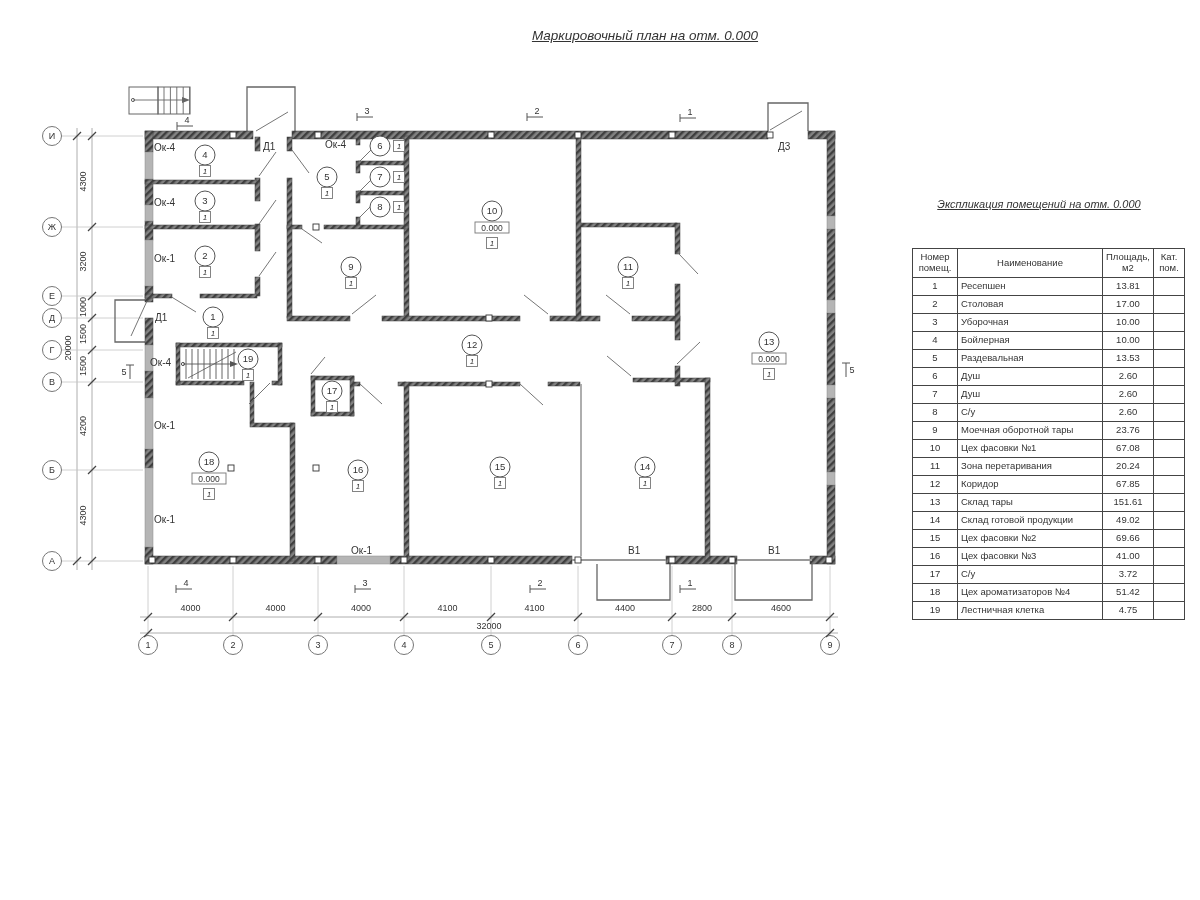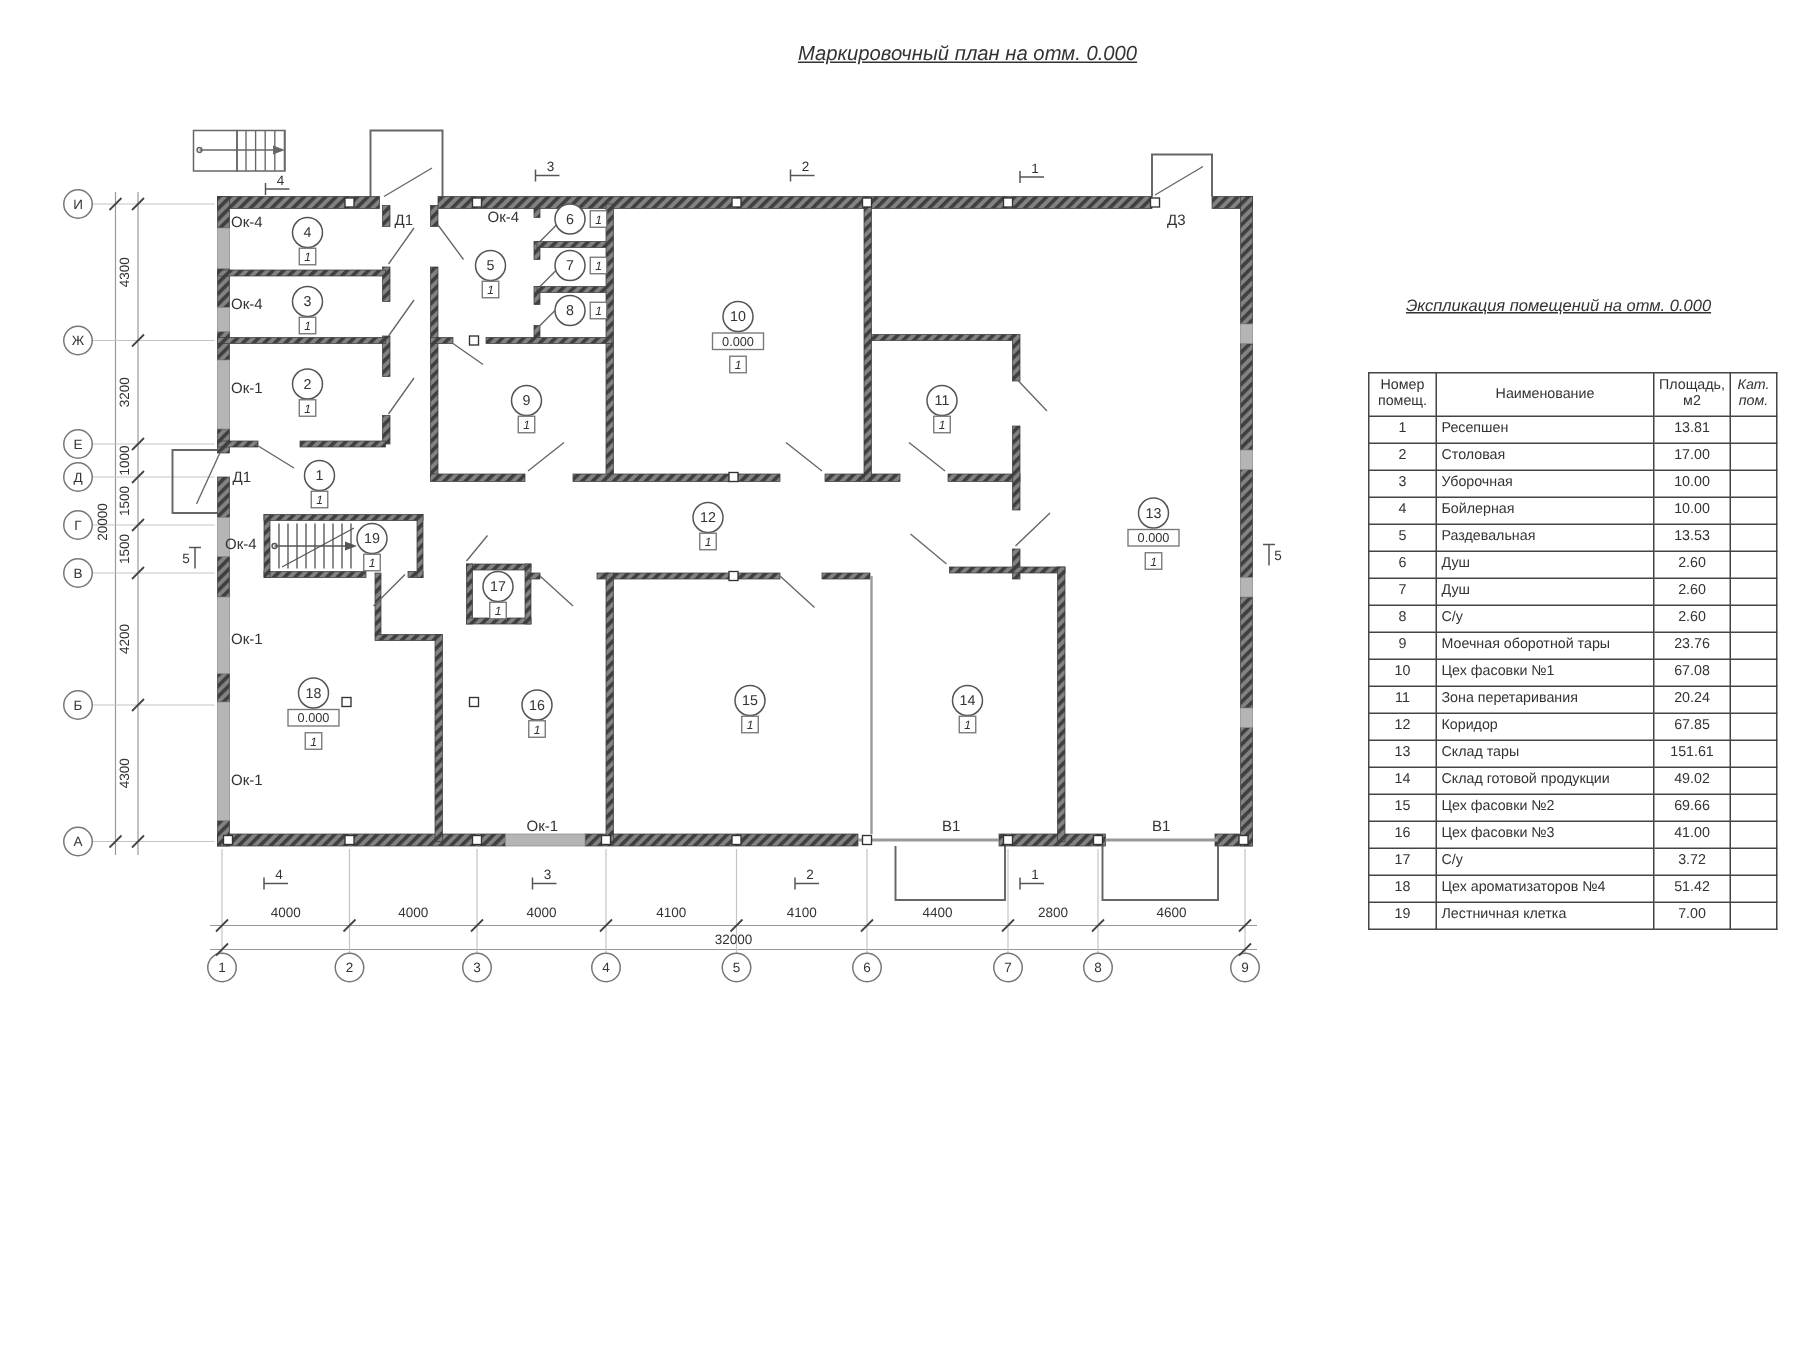--- a/index.html
+++ b/index.html
@@ -11,21 +11,21 @@
   .table-title{text-align:center;font-size:11px;font-style:italic;text-decoration:underline;
     color:#333;margin-bottom:10px;white-space:nowrap;}
   table.expl{border-collapse:collapse;width:252px;table-layout:fixed;font-size:9.5px;color:#333;}
   table.expl th,table.expl td{border:1px solid #444;padding:1px 3px;line-height:1.15;}
   table.expl{border:1.5px solid #333;margin-top:38px;}
   table.expl th{font-weight:normal;text-align:center;height:26px;}
   table.expl td{height:15px;}
   .c-num{width:38px;text-align:center;}
   .c-name{width:138px;text-align:left;}
   .c-area{width:44px;text-align:center;}
-  .c-cat{width:24px;text-align:center;font-style:italic;}
+  .c-cat{width:24px;text-align:center;}
   svg text{font-family:"Liberation Sans",sans-serif;}
 </style>
 </head>
 <body>
 
 <div class="page">
 
   <div class="plan-title">Маркировочный план на отм. 0.000</div>
 
   <svg id="plan" width="900" height="700" viewBox="0 0 900 700" style="position:absolute;left:0;top:0;">
@@ -523,19 +523,19 @@
           </tr>
           <tr>
             <td class="c-num">18</td>
             <td class="c-name">Цех ароматизаторов №4</td>
             <td class="c-area">51.42</td>
             <td class="c-cat"></td>
           </tr>
           <tr>
             <td class="c-num">19</td>
             <td class="c-name">Лестничная клетка</td>
-            <td class="c-area">7.00</td>
+            <td class="c-area">4.75</td>
             <td class="c-cat"></td>
           </tr>
         </tbody>
     </table>
   </div>
 </div>
 
 </body></html>

